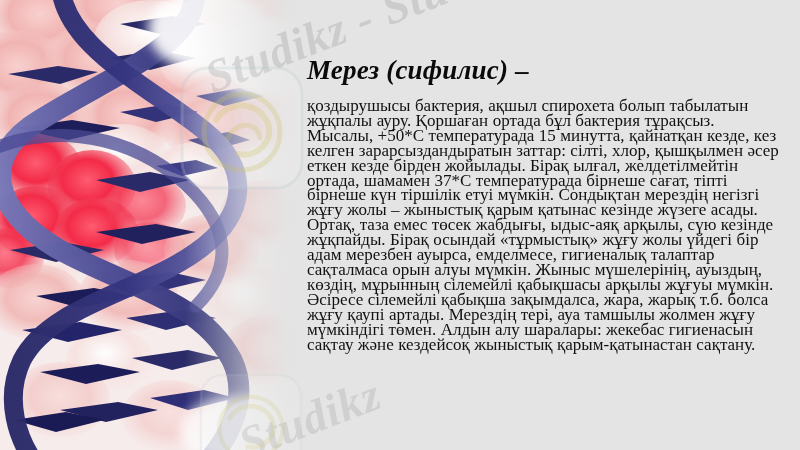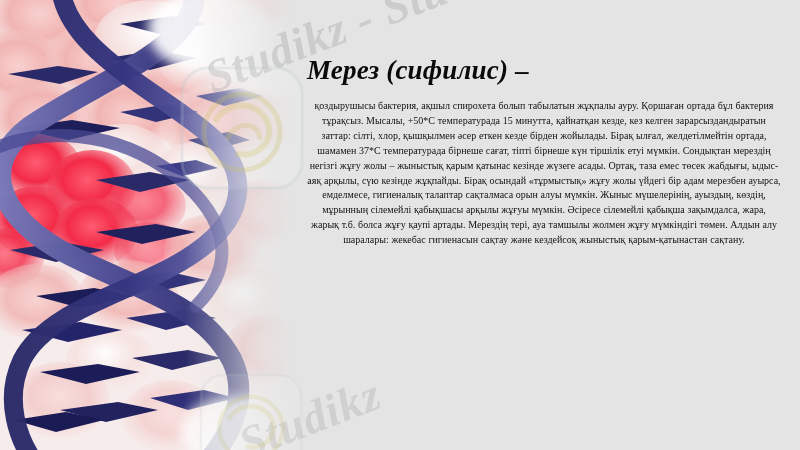--- a/index.html
+++ b/index.html
@@ -92,24 +92,24 @@
     font-style: italic;
     color: #0a0a0a;
     line-height: 1.14;
     letter-spacing: 0.2px;
   }
   #body-text {
     position: absolute;
     left: 307px;
     top: 99px;
     width: 474px;
-    font-size: 10px;
+    font-size: 17px;
     line-height: 14.9px;
     color: #111111;
-    text-align: center;
+    text-align: left;
     word-spacing: 0.2px;
   }
 </style>
 </head>
 <body>
 
 <div id="slide">
 
   <div id="artwork">
     <svg class="art-svg" width="300" height="450" viewBox="0 0 300 450">

